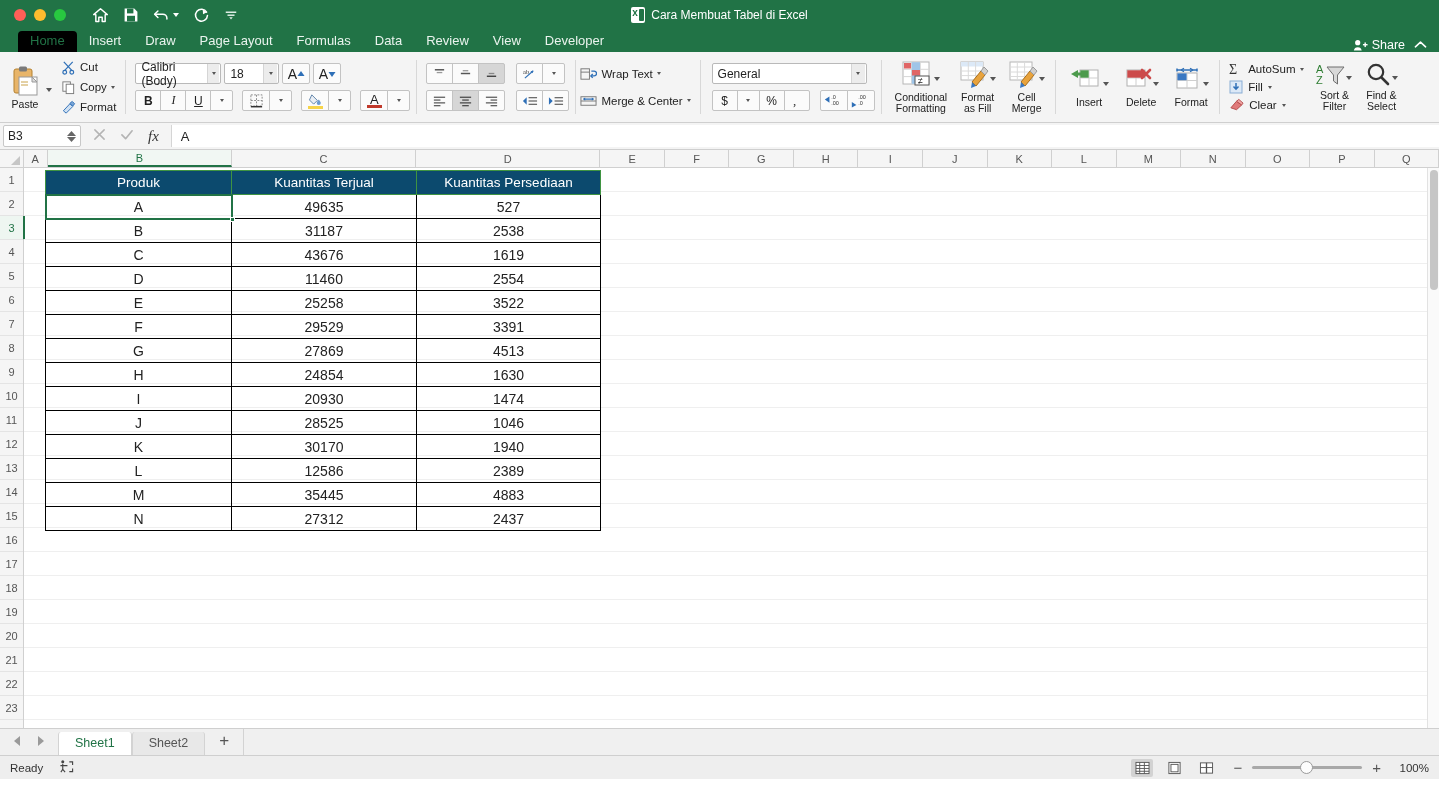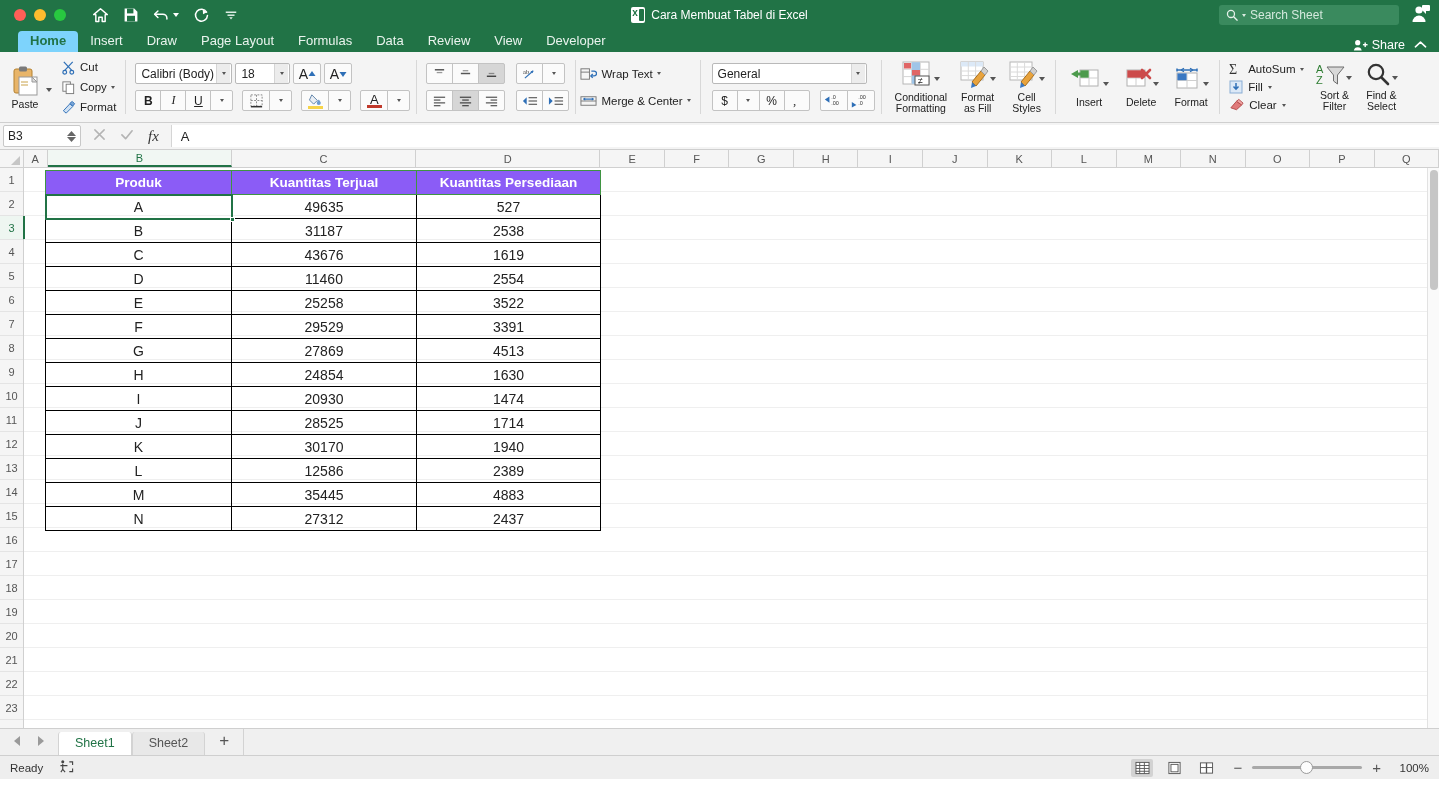--- a/index.html
+++ b/index.html
@@ -39,21 +39,21 @@
   .person-icon{ width:22px;height:22px; position:relative; }
   
   .ribbon-tabs{
     height:22px;background:#217346;display:flex;align-items:flex-end;
     padding-left:18px; position:relative;
   }
   .rtab{
     color:#eaf4ee;font-size:13px;padding:2px 12px 3px;cursor:default;
     border-radius:4px 4px 0 0; line-height:16px;
   }
-  .rtab.active{ background:#7dd3fc;color:#217346;font-weight:bold; }
+  .rtab.active{ background:#000000;color:#217346;font-weight:normal; }
   .share-wrap{ margin-left:auto; display:flex;align-items:center;gap:9px;padding-right:12px;color:#fff;font-size:12.5px;}
   .share-btn{display:flex;align-items:center;gap:4px;}
   
   .ribbon{
     height:71px;background:#f4f4f4;border-bottom:1px solid #cfcfcf;
     display:flex;align-items:stretch;
   }
   .rgroup{ display:flex;align-items:center; padding:0 6px; position:relative;}
   .rgroup + .rgroup:before{
     content:"";position:absolute;left:0;top:8px;bottom:8px;width:1px;background:#d8d8d8;
@@ -115,21 +115,21 @@
   .rh.sel{ color:#217346;background:#eef6f1;border-right:2px solid #217346;margin-right:-2px;}
   .cells{ flex:1;position:relative; }
   .gridline-row{ height:24px;border-bottom:1px solid #efefef; }
   
   .xtable{
     position:absolute;left:21px;top:2px;border-collapse:collapse;
     font-family:"Liberation Sans", sans-serif;
   }
   .xtable td,.xtable th{ border:1px solid #000; height:24px; text-align:center; font-size:14px;padding:0 4px;}
   .xtable th{
-    background:#8b5cf6;color:#fff;font-weight:bold;font-size:13.5px;border:1px solid #3f9442;
+    background:#0c4a6e;color:#fff;font-weight:normal;font-size:13.5px;border:1px solid #3f9442;
   }
   .col-b{ width:186px;} .col-c{ width:185px;} .col-d{ width:184px;}
   .sel-overlay{
     position:absolute;border:2px solid #217346;pointer-events:none;
   }
   .fill-handle{
     position:absolute;width:5px;height:5px;background:#217346;border:1px solid #fff;
   }
   
   .sheettabs{
@@ -198,38 +198,20 @@
           <path d="M6 8.6 L10 8.6 L8 11 Z" fill="#dfeee6"></path>
         </svg>
     </span>
   </div>
 
   <div class="title-center">
     <span class="xl-doc-icon"></span>
     <span>Cara Membuat Tabel di Excel</span>
   </div>
 
-  <div class="tb-right">
-    <div class="searchbox">
-      <svg width="12" height="12" viewBox="0 0 14 14">
-          <circle cx="5.8" cy="5.8" r="4.1" fill="none" stroke="#e6f2eb" stroke-width="1.5"></circle>
-          <line x1="9" y1="9" x2="13" y2="13" stroke="#e6f2eb" stroke-width="1.6" stroke-linecap="round"></line>
-        </svg>
-      <i class="caret-sm" style="border-top-color:#dbece2"></i>
-      <span class="ph">Search Sheet</span>
-    </div>
-    <span class="person-icon">
-      <svg width="22" height="20" viewBox="0 0 22 20">
-          <circle cx="10" cy="6" r="3.6" fill="#fff"></circle>
-          <path d="M3.5 18 a6.5 6.5 0 0 1 13 0 Z" fill="#fff"></path>
-          <rect x="13" y="1" width="8" height="6" rx="1" fill="#fff"></rect>
-          <path d="M14 7 L17 10 L17 7 Z" fill="#fff"></path>
-        </svg>
-    </span>
-  </div>
 </div>
 
 <div class="ribbon-tabs">
   <div class="rtab active">Home</div>
   <div class="rtab">Insert</div>
   <div class="rtab">Draw</div>
   <div class="rtab">Page Layout</div>
   <div class="rtab">Formulas</div>
   <div class="rtab">Data</div>
   <div class="rtab">Review</div>
@@ -294,21 +276,21 @@
             <path d="M9.5 3.5 L12 1.5 L14.5 4 L12.5 6.5 Z" fill="#7aa5d6" stroke="#2e6fb7"></path>
           </svg>
         <span>Format</span>
       </div>
     </div>
   </div>
 
   <div class="rgroup" style="padding-left:10px;">
     <div style="display:flex;flex-direction:column;gap:6px;">
       <div class="btn-row">
-        <div class="fld" style="width:97px;">
+        <div class="fld" style="width:86px;">
           <span>Calibri (Body)</span>
           <span class="arrowbox">
               <i class="caret-sm"></i>
             </span>
         </div>
         <div class="fld" style="width:55px;">
           <span>18</span>
           <span class="arrowbox">
               <i class="caret-sm"></i>
             </span>
@@ -572,21 +554,21 @@
             <line x1="2" y1="16.5" x2="24" y2="16.5" stroke="#dadada"></line>
           <line x1="9.3" y1="2" x2="9.3" y2="20" stroke="#dadada"></line>
             <line x1="16.6" y1="2" x2="16.6" y2="20" stroke="#dadada"></line>
           <path d="M13 22 L22 11 L26 15 L17 26 Z" fill="#e8a33d" stroke="#a96f1c"></path>
           <path d="M13 22 L17 26 L12 28 Z" fill="#3b78c2"></path>
           <path d="M22 11 L25 7 L29 11 L26 15 Z" fill="#cfcfcf" stroke="#9a9a9a"></path>
         </svg>
         <i class="caret" style="margin-top:8px;margin-left:1px;"></i>
       </div>
       <span class="lbl">Cell</span>
-      <span class="lbl" style="margin-top:0">Styles</span>
+      <span class="lbl" style="margin-top:0">Merge</span>
     </div>
   </div>
 
   <div class="rgroup" style="padding-left:10px;gap:6px;">
     <div class="btn-v">
       <div style="display:flex;align-items:center;">
         <svg width="34" height="28" viewBox="0 0 34 28">
           <rect x="11" y="3" width="18" height="16" fill="#fff" stroke="#b0b0b0"></rect>
           <line x1="11" y1="11" x2="29" y2="11" stroke="#cfcfcf"></line>
             <line x1="20" y1="3" x2="20" y2="19" stroke="#cfcfcf"></line>
@@ -839,21 +821,21 @@
               <td class="col-d">1630</td>
             </tr>
             <tr>
               <td class="col-b">I</td>
               <td class="col-c">20930</td>
               <td class="col-d">1474</td>
             </tr>
             <tr>
               <td class="col-b">J</td>
               <td class="col-c">28525</td>
-              <td class="col-d">1714</td>
+              <td class="col-d">1046</td>
             </tr>
             <tr>
               <td class="col-b">K</td>
               <td class="col-c">30170</td>
               <td class="col-d">1940</td>
             </tr>
             <tr>
               <td class="col-b">L</td>
               <td class="col-c">12586</td>
               <td class="col-d">2389</td>

